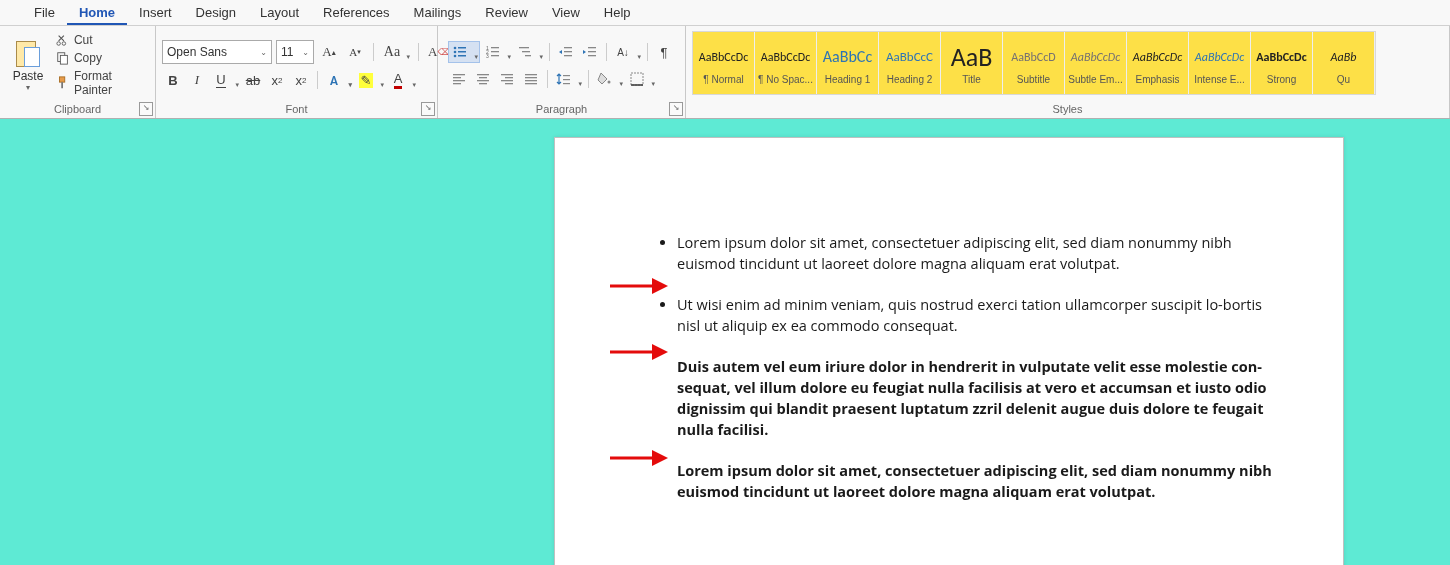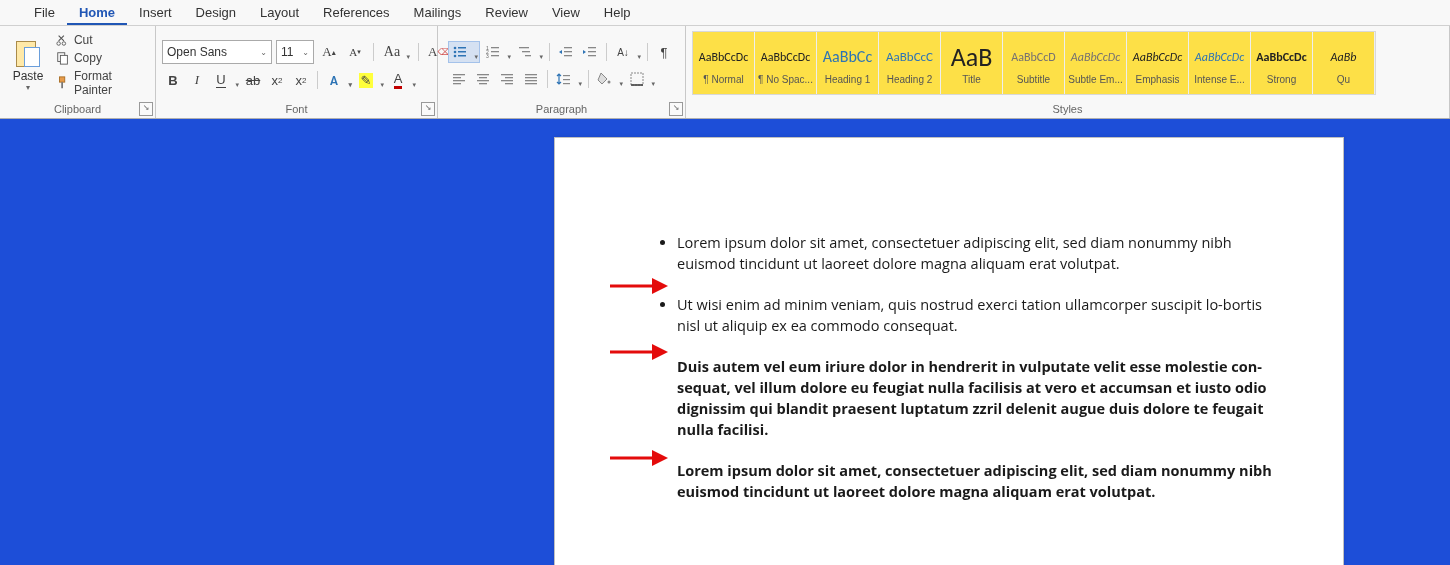--- a/index.html
+++ b/index.html
@@ -158,21 +158,21 @@
     white-space:nowrap;
   }
   .style-item .sname{
     font-size:10px;color:#555;white-space:nowrap;overflow:hidden;text-overflow:ellipsis;
     max-width:58px;text-align:center;margin-top:2px;
   }
 
   
   .workspace{
     position:absolute;left:0;right:0;top:119px;bottom:0;
-    background:#1d4ed8;
+    background:#5eead4;
     overflow:hidden;
   }
   .page{
     position:absolute;
     left:554px;
     top:18px;
     width:790px;
     min-height:900px;
     background:var(--page);
     border:1px solid #c0c0c0;

